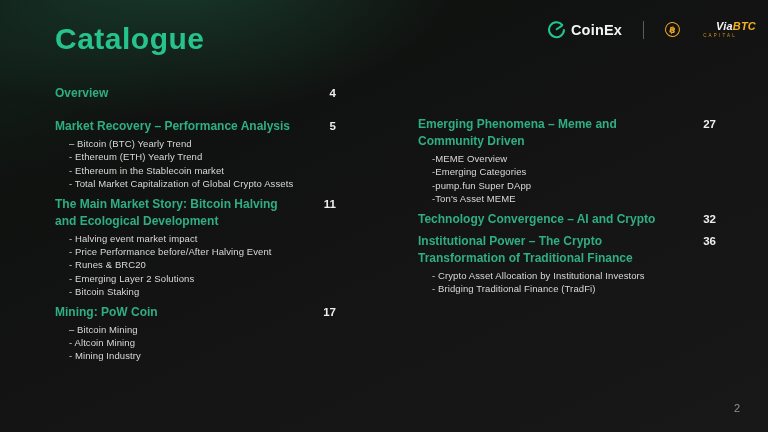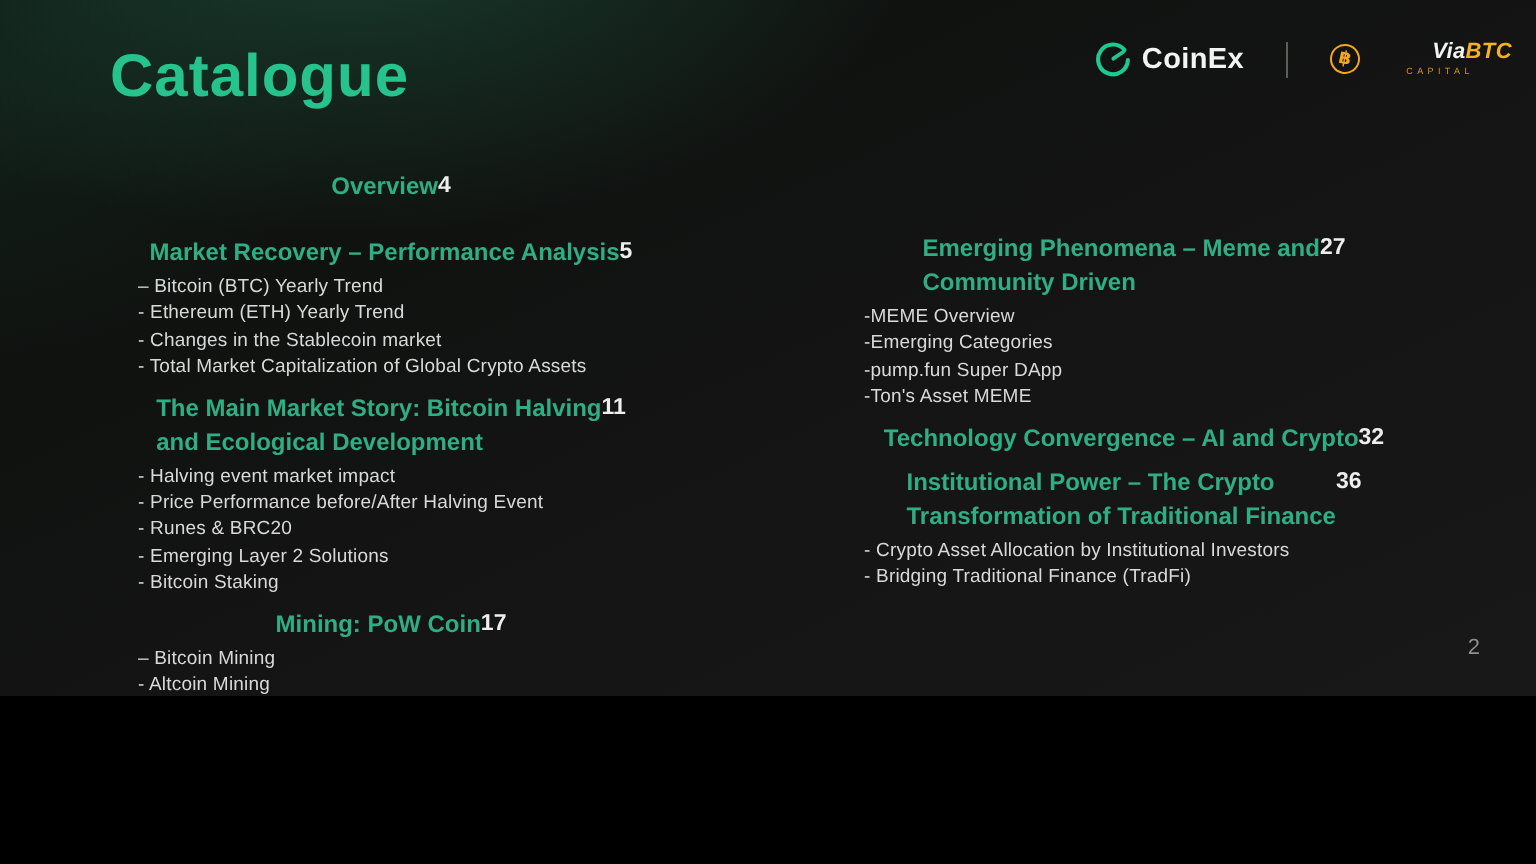--- a/index.html
+++ b/index.html
@@ -2,21 +2,21 @@
 <html><head>
 <meta charset="utf-8">
 <style>
   * { margin: 0; padding: 0; box-sizing: border-box; }
   html, body { background: #000; }
   body { font-family: "Liberation Sans", "DejaVu Sans", sans-serif; }
 
   .slide {
     position: relative;
     width: 768px;
-    height: 348px;
+    height: 432px;
     overflow: hidden;
     background:
       radial-gradient(420px 240px at 170px -50px, rgba(34, 96, 70, 0.60), rgba(34, 96, 70, 0) 70%),
       radial-gradient(300px 180px at -40px 60px, rgba(24, 60, 44, 0.35), rgba(24, 60, 44, 0) 70%),
       linear-gradient(155deg, #0d100e 0%, #131413 55%, #171817 100%);
   }
 
   
   .page-title {
     position: absolute;
@@ -73,21 +73,21 @@
   }
   .col { display: flex; flex-direction: column; }
   .col-left  { width: 283px; margin-right: 80px; }
   .col-right { width: 300px; padding-top: 31px; }
 
   .toc-section { margin-bottom: 5px; }
   .col-left .toc-section:first-child { margin-bottom: 14px; }
 
   .section-head {
     display: flex;
-    justify-content: center;
+    justify-content: space-between;
     align-items: flex-start;
   }
   .section-title {
     font-size: 12px;
     line-height: 17px;
     font-weight: bold;
     color: #2fae84;
     white-space: pre-line;
     max-width: 252px;
   }
@@ -153,21 +153,21 @@
   </section>
 
   <section class="toc-section">
     <div class="section-head">
       <h2 class="section-title">Market Recovery – Performance Analysis</h2>
       <span class="section-page">5</span>
     </div>
     <ul class="section-items">
             <li class="toc-item">– Bitcoin (BTC) Yearly Trend</li>
             <li class="toc-item">- Ethereum (ETH) Yearly Trend</li>
-            <li class="toc-item">- Changes in the Stablecoin market</li>
+            <li class="toc-item">- Ethereum in the Stablecoin market</li>
             <li class="toc-item">- Total Market Capitalization of Global Crypto Assets</li>
           </ul>
   </section>
 
   <section class="toc-section">
     <div class="section-head">
       <h2 class="section-title">The Main Market Story: Bitcoin Halving
 and Ecological Development</h2>
       <span class="section-page">11</span>
     </div>

